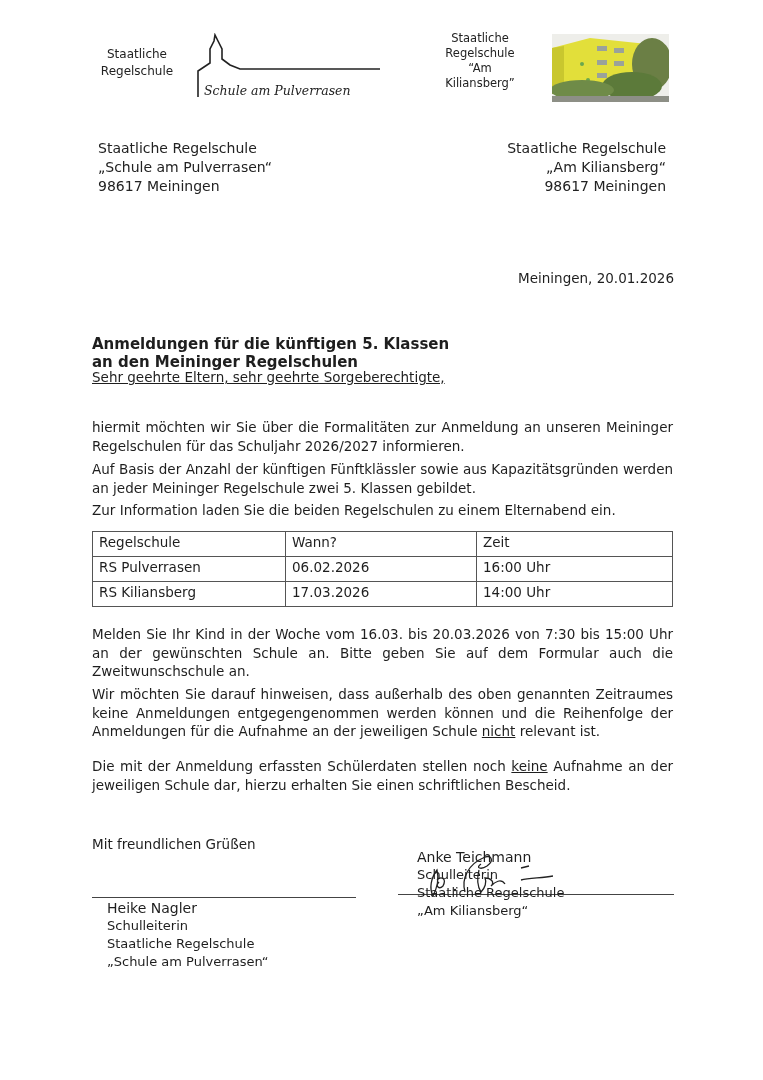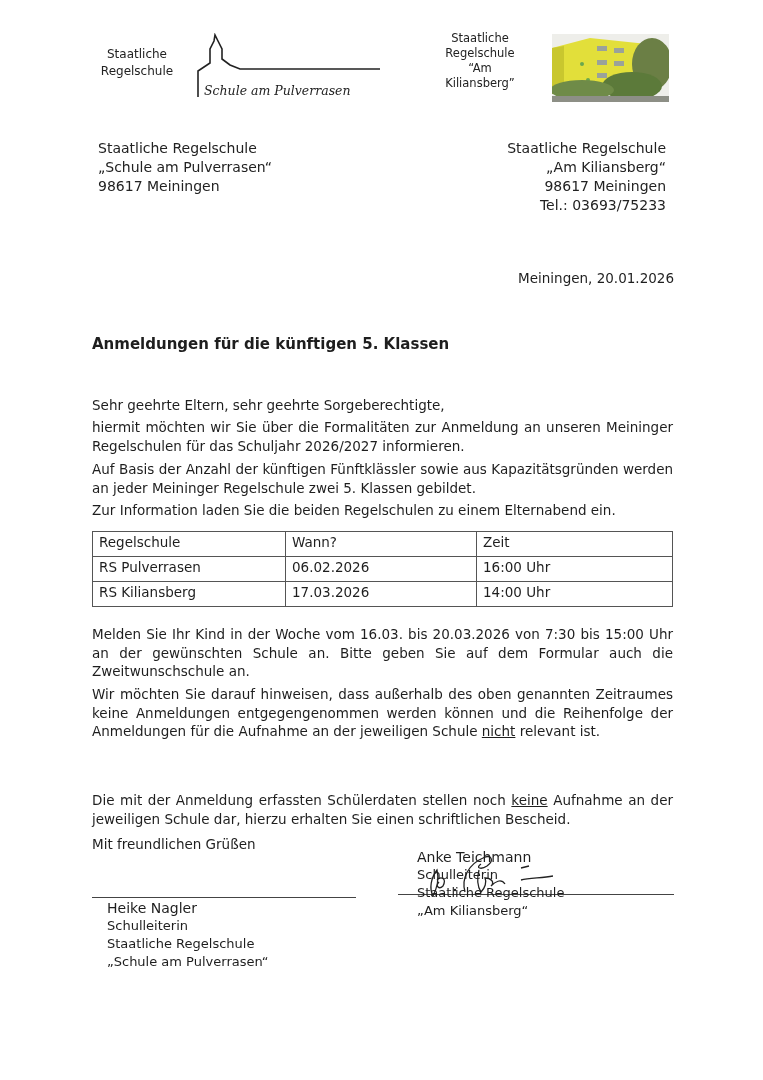--- a/index.html
+++ b/index.html
@@ -92,30 +92,30 @@
 
 <div class="abs addr addr-left">
   <span>Staatliche Regelschule</span>
   <span>„Schule am Pulverrasen“</span>
   <span>98617 Meiningen</span>
 </div>
 <div class="abs addr addr-right">
   <span>Staatliche Regelschule</span>
   <span>„Am Kiliansberg“</span>
   <span>98617 Meiningen</span>
-  <span>Tel.: 03693/75233</span>
 </div>
 
 <div class="abs date">Meiningen, 20.01.2026</div>
 
 <div class="abs subject">
   <span>Anmeldungen für die künftigen 5. Klassen</span>
+  <span>an den Meininger Regelschulen</span>
 </div>
 
-<div class="abs para" style="top:396px;">
+<div class="abs para" style="top:368px;text-decoration:underline;">
   <p>Sehr geehrte Eltern, sehr geehrte Sorgeberechtigte,</p>
 </div>
 <div class="abs para" style="top:418px;">
   <p>hiermit möchten wir Sie über die Formalitäten zur Anmeldung an unseren Meininger Regelschulen für das Schuljahr 2026/2027 informieren.</p>
 </div>
 <div class="abs para" style="top:460px;">
   <p>Auf Basis der Anzahl der künftigen Fünftklässler sowie aus Kapazitätsgründen werden an jeder Meininger Regelschule zwei 5. Klassen gebildet.</p>
 </div>
 <div class="abs para" style="top:501px;">
   <p>Zur Information laden Sie die beiden Regelschulen zu einem Elternabend ein.</p>
@@ -140,21 +140,21 @@
   </tr>
 </tbody>
   </table>
 
 <div class="abs para" style="top:625px;">
   <p>Melden Sie Ihr Kind in der Woche vom 16.03. bis 20.03.2026 von 7:30 bis 15:00 Uhr an der gewünschten Schule an. Bitte geben Sie auf dem Formular auch die Zweitwunschschule an.</p>
 </div>
 <div class="abs para" style="top:685px;">
   <p><span>Wir möchten Sie darauf hinweisen, dass außerhalb des oben genannten Zeitraumes keine Anmeldungen entgegengenommen werden können und die Reihenfolge der Anmeldungen für die Aufnahme an der jeweiligen Schule </span><span class="u">nicht</span><span> relevant ist.</span></p>
 </div>
-<div class="abs para" style="top:791px;">
+<div class="abs para" style="top:757px;">
   <p><span>Die mit der Anmeldung erfassten Schülerdaten stellen noch </span><span class="u">keine</span><span> Aufnahme an der jeweiligen Schule dar, hierzu erhalten Sie einen schriftlichen Bescheid.</span></p>
 </div>
 
 <div class="abs para" style="top:835px;">
   <p>Mit freundlichen Grüßen</p>
 </div>
 
 <div class="abs sigline" style="left:92px; top:897px; width:264px;"></div>
 <div class="abs sigline" style="left:398px; top:894px; width:276px;"></div>
 

